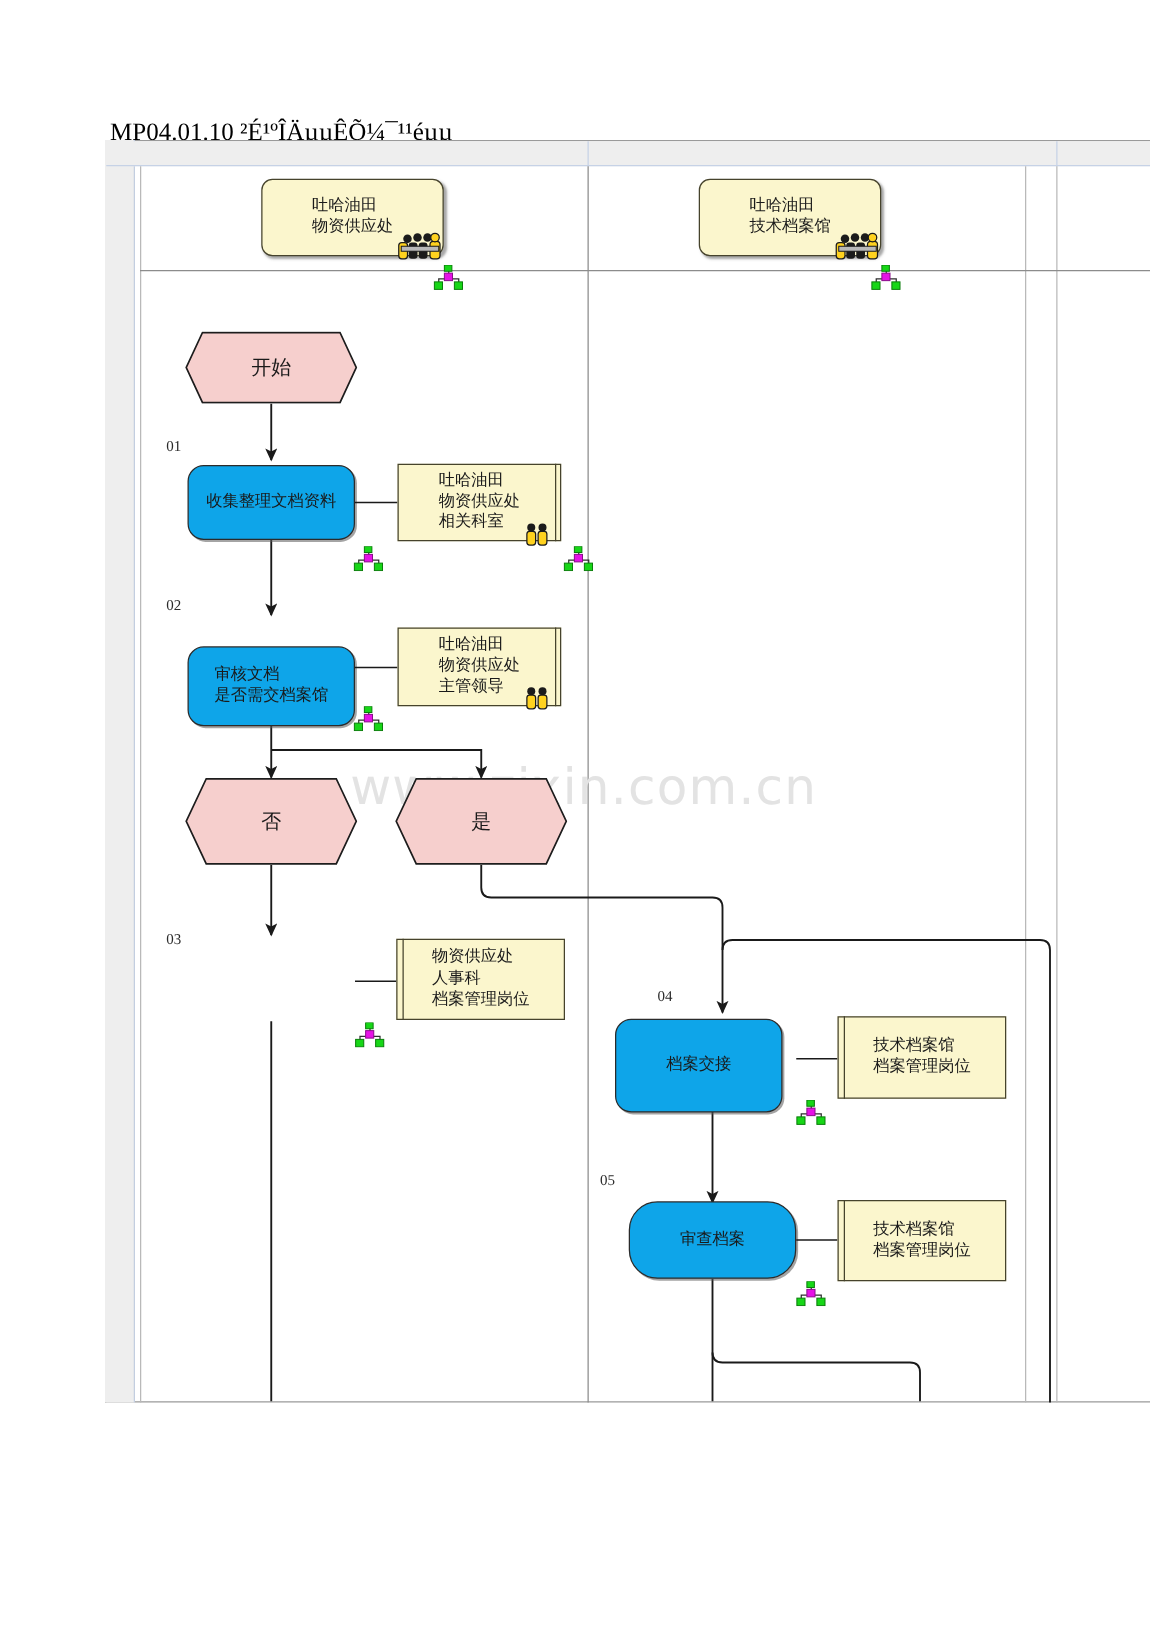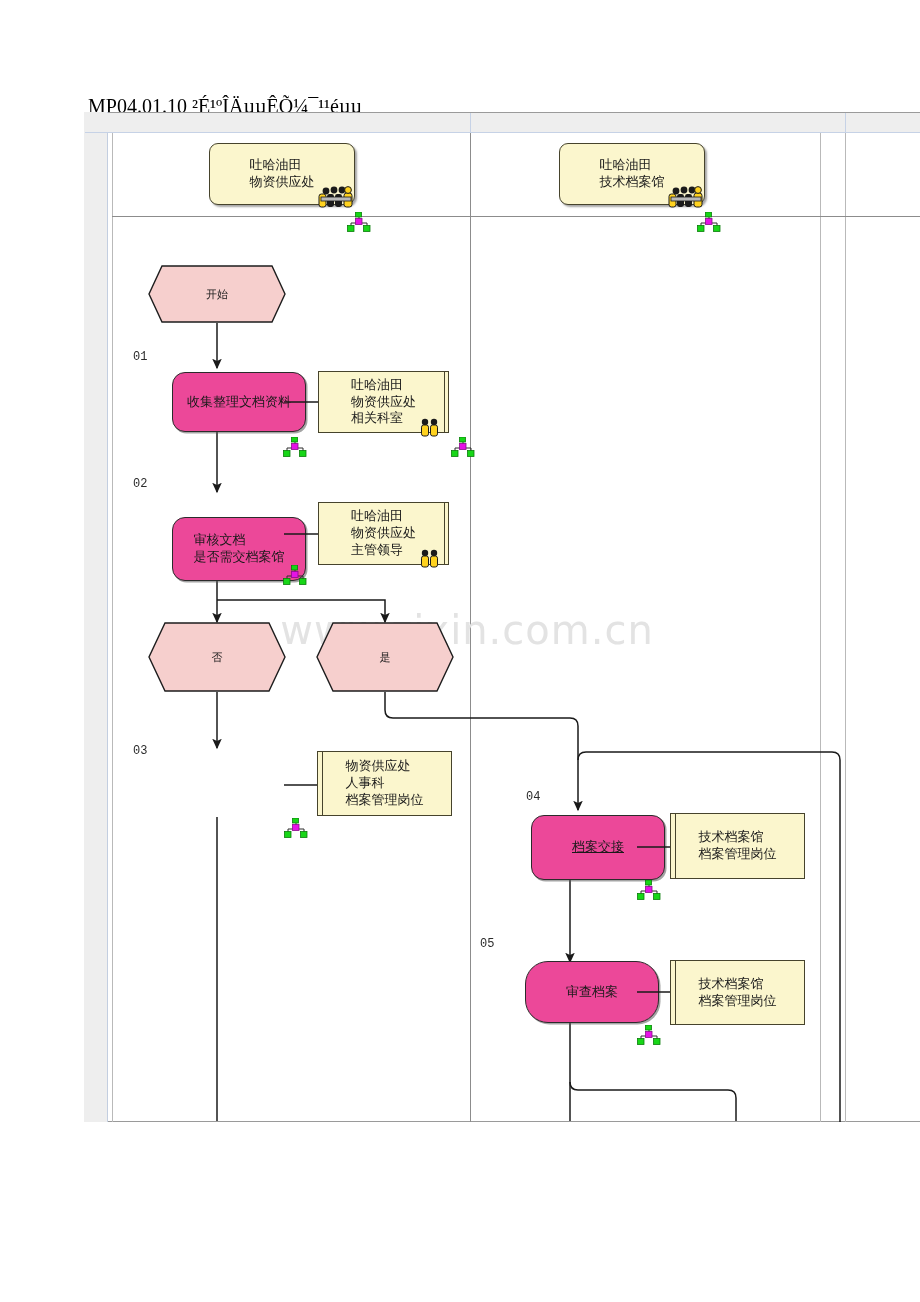--- a/index.html
+++ b/index.html
@@ -46,23 +46,22 @@
   
   .node{
     position:absolute;box-sizing:border-box;
     display:flex;align-items:center;justify-content:center;
     text-align:left;line-height:1.30;
     font-family:"DejaVu Sans","Liberation Sans",sans-serif;
     font-size:13px;color:#1a1a1a;white-space:pre-line;
   }
   
   .process{
-    background:#ec4899;border:1.4px solid #2b2b2b;border-radius:13px;
+    background:#0ea5e9;border:1.4px solid #2b2b2b;border-radius:13px;
     box-shadow:1.5px 1.5px 0 rgba(90,90,90,.55);
-    margin-left:22px;
   }
   
   .orgbox{
     background:#fbf6cd;border:1.6px solid #46432c;border-radius:9px;
     box-shadow:2px 2px 2px rgba(80,80,80,.5);
   }
   
   .rolebox{
     background:#fbf6cd;border:1.3px solid #46432c;
     box-shadow:none;
@@ -76,26 +75,26 @@
   }
   .rolebox-l::after{
     content:"";position:absolute;left:4px;top:-1px;bottom:-1px;width:1px;background:#46432c;
   }
   .hexwrap{position:absolute;}
   .hexwrap svg{position:absolute;left:0;top:0;}
   .hexwrap .hextext{
     position:absolute;left:0;top:0;right:0;bottom:0;
     display:flex;align-items:center;justify-content:center;
     font-family:"DejaVu Sans","Liberation Sans",sans-serif;
-    font-size:11px;color:#1a1a1a;
+    font-size:16px;color:#1a1a1a;
   }
 
   
   .stepnum{
-    position:absolute;font-family:Liberation Mono, monospace;
+    position:absolute;font-family:Liberation Serif, serif;
     font-size:12px;color:#2b2b2b;
   }
 
   
   .conn{position:absolute;left:0;top:0;width:920px;height:1302px;pointer-events:none;}
 
   
   .people-icon{position:absolute;width:40px;height:24px;}
   .orgchart-icon{position:absolute;width:26px;height:20px;}
 
@@ -300,21 +299,21 @@
   </div>
   <svg class="orgchart-icon" style="left:283px;top:818px;" viewBox="0 0 26 20" xmlns="http://www.w3.org/2000/svg">
     <path d="M13,3 L13,9 M5,14 L5,11 L21,11 L21,14" stroke="#2e2e2e" stroke-width="1" fill="none"></path>
     <rect x="9.5" y="0" width="6" height="5" fill="#17d617" stroke="#0a7d0a" stroke-width="0.8"></rect>
     <rect x="9.5" y="6.5" width="6.5" height="6" fill="#e612e6" stroke="#8a0c8a" stroke-width="0.8"></rect>
     <rect x="1.5" y="13.5" width="6.5" height="6" fill="#17d617" stroke="#0a7d0a" stroke-width="0.8"></rect>
     <rect x="17.5" y="13.5" width="6.5" height="6" fill="#17d617" stroke="#0a7d0a" stroke-width="0.8"></rect>
   </svg>
 
   <div class="stepnum" style="left:480px;top:790px;margin-left:46px;">04</div>
-  <div class="node process" style="left:509px;top:815px;width:134px;height:65px;text-decoration:underline;">
+  <div class="node process" style="left:492px;top:815px;width:134px;height:75px;">
     <span>档案交接</span>
   </div>
   <svg class="conn" xmlns="http://www.w3.org/2000/svg">
     <path d="M637,847 L670,847" stroke="#1a1a1a" stroke-width="1.3" fill="none"></path>
   </svg>
   <div class="node rolebox-l" style="left:670px;top:813px;width:135px;height:66px;">
     <span>技术档案馆
 档案管理岗位</span>
   </div>
   <svg class="orgchart-icon" style="left:636px;top:880px;" viewBox="0 0 26 20" xmlns="http://www.w3.org/2000/svg">

